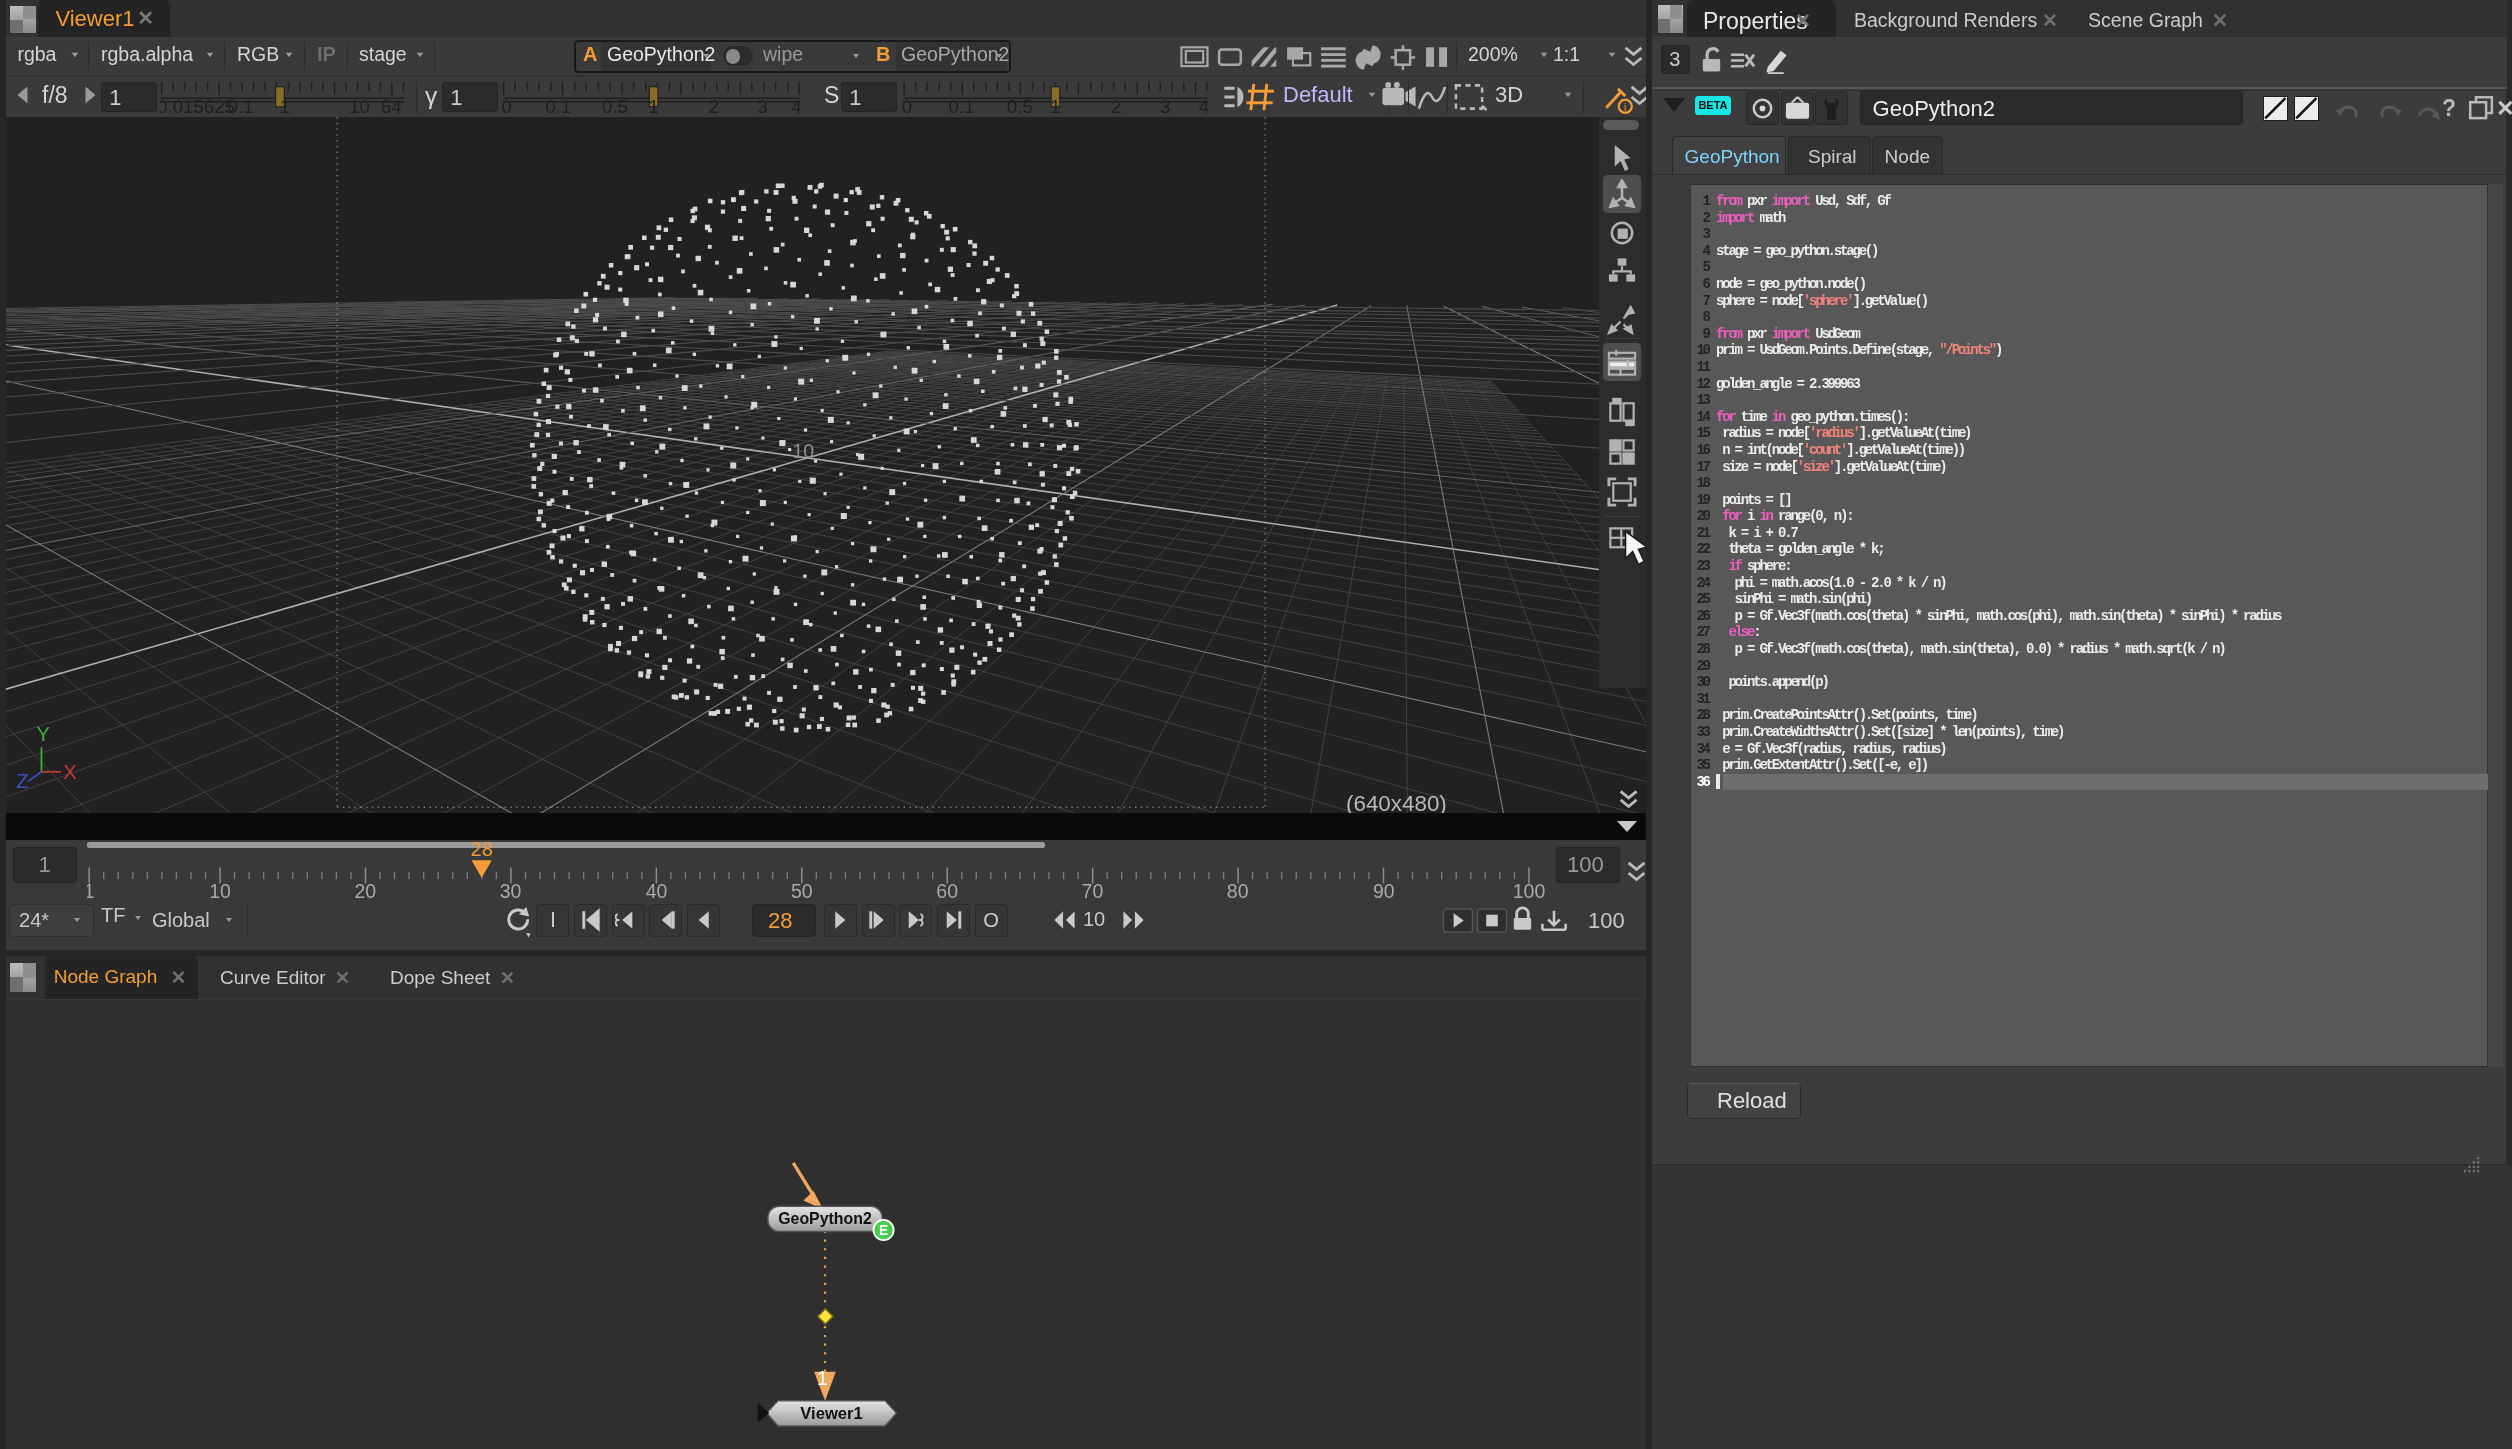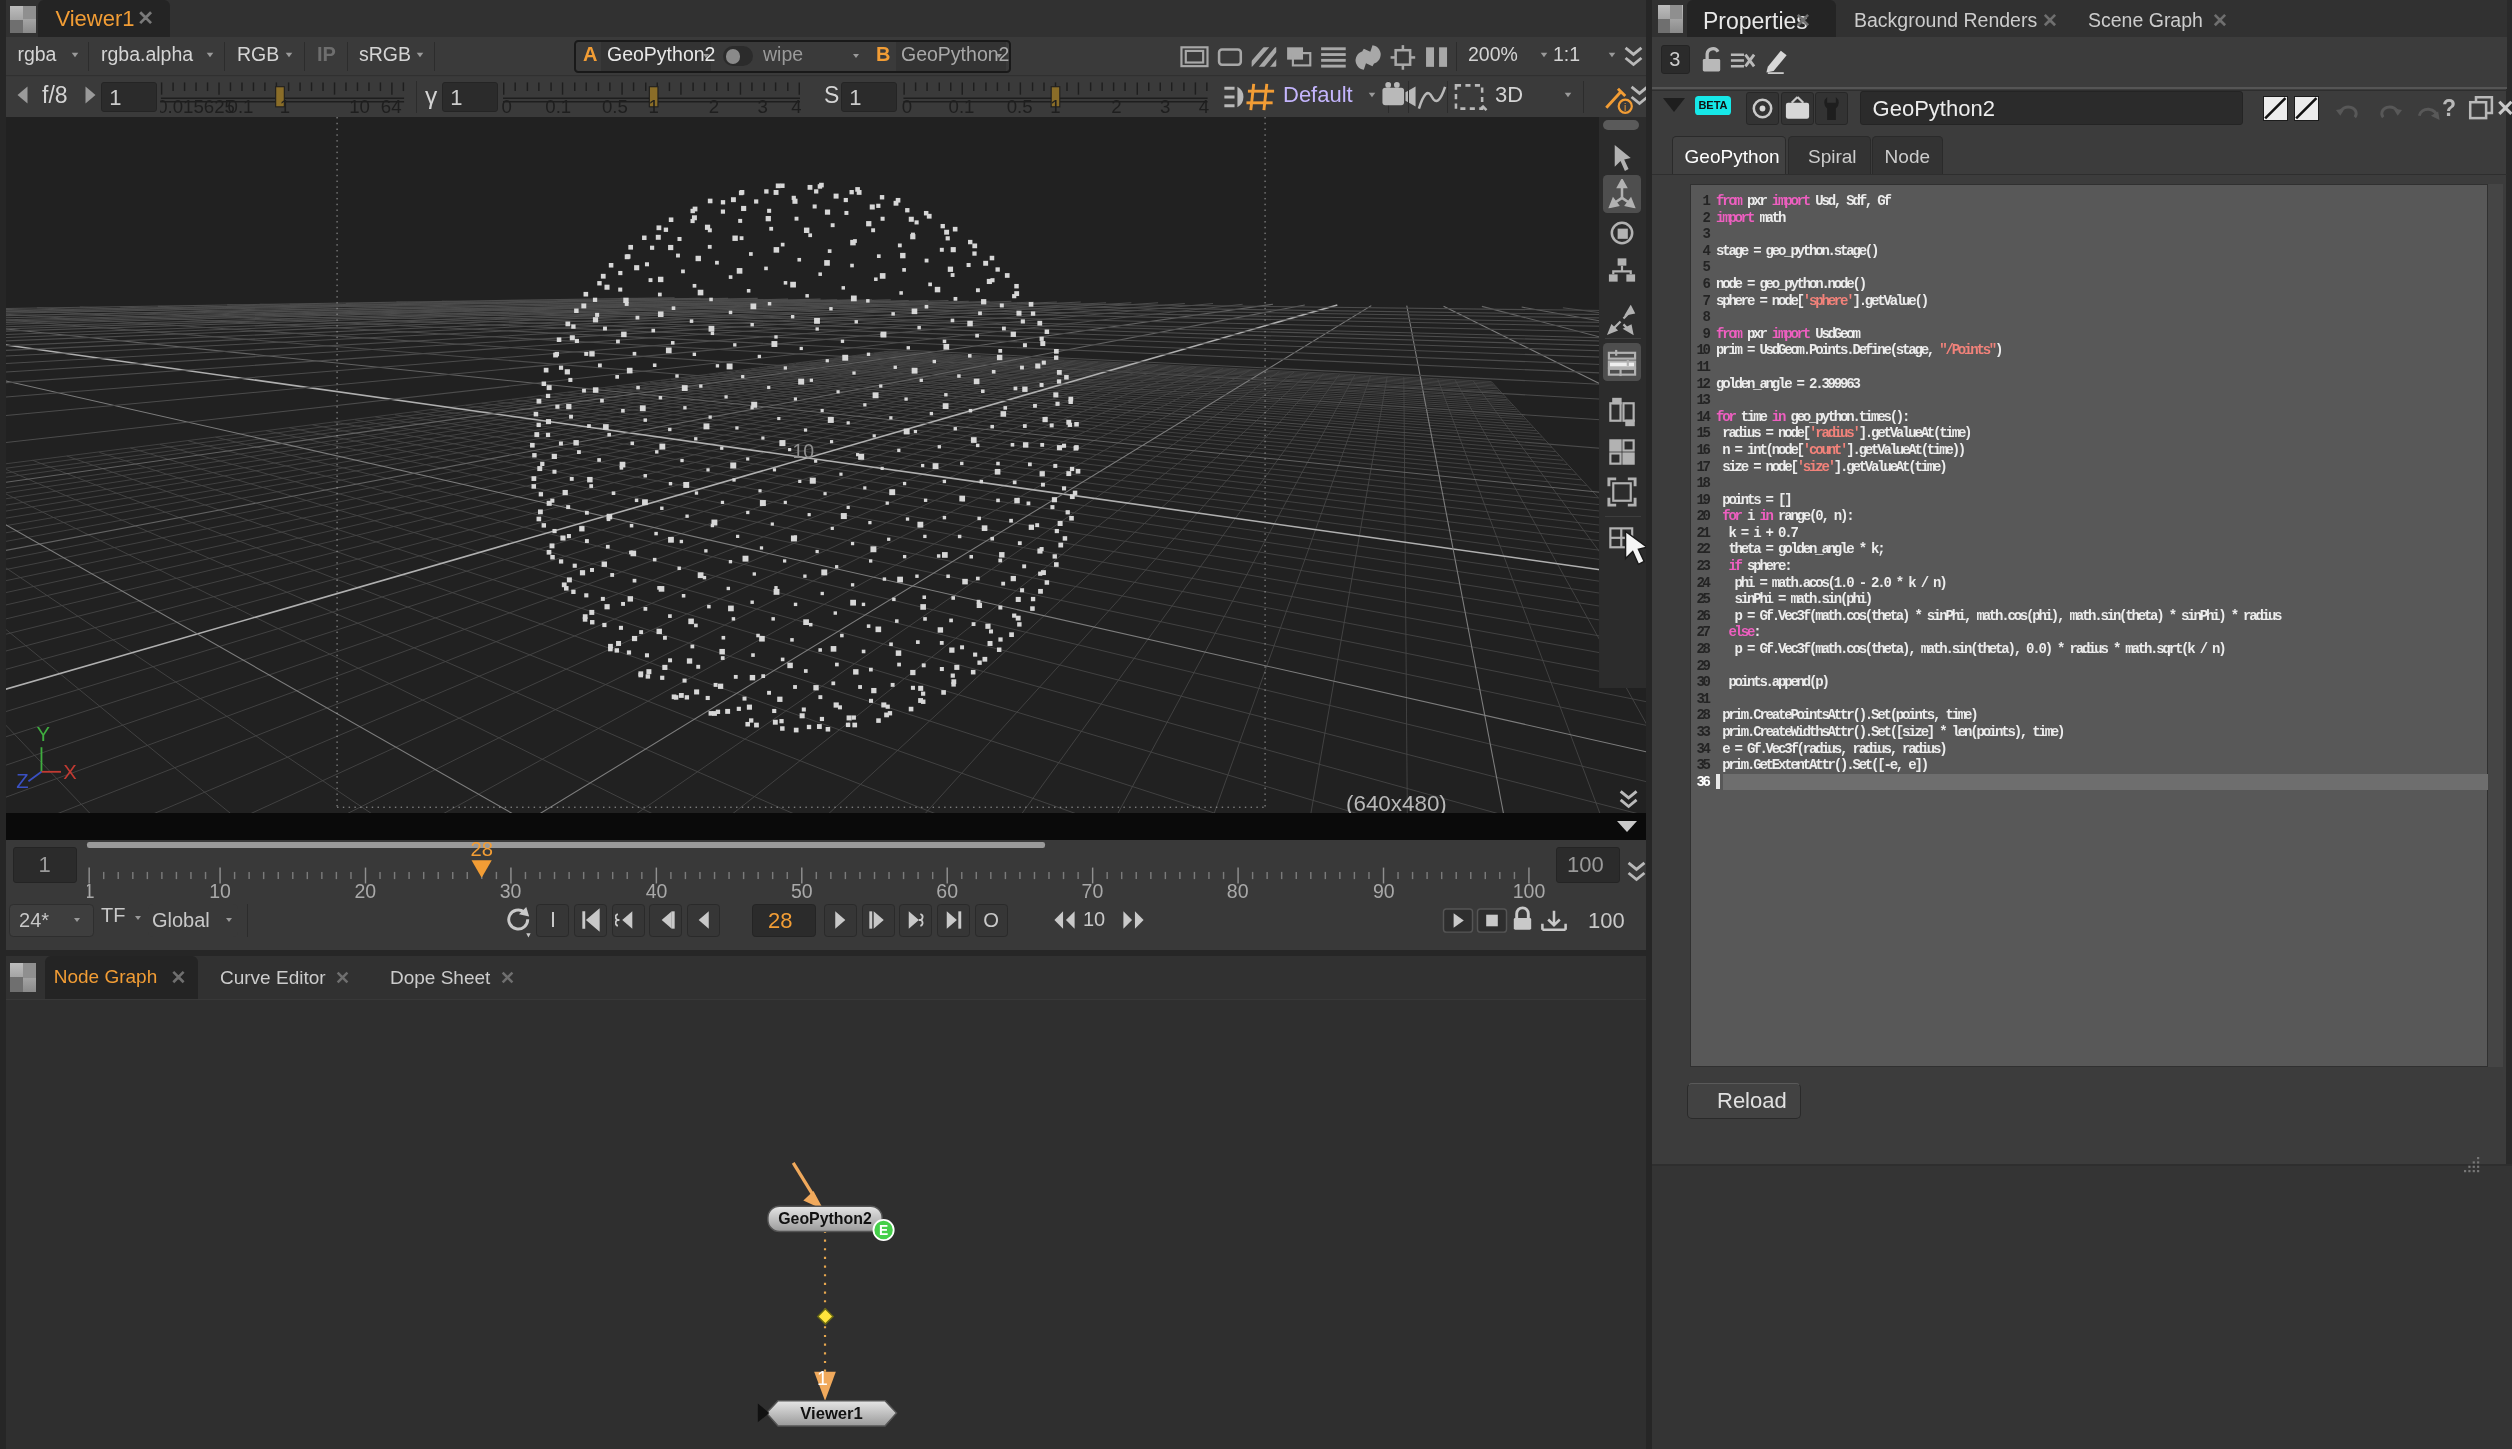--- a/index.html
+++ b/index.html
@@ -27,21 +27,21 @@
 <div class="abs ddarrow" style="left:69px;top:51px;transform:scale(.55)"></div>
 <div class="abs sep" style="left:88px;top:42px;height:29px"></div>
 <div class="abs" style="left:101px;top:43px;color:#d4d4d4;font-size:19.5px;font-weight:normal;white-space:nowrap;">rgba.alpha</div>
 <div class="abs ddarrow" style="left:204px;top:51px;transform:scale(.55)"></div>
 <div class="abs sep" style="left:224px;top:42px;height:29px"></div>
 <div class="abs" style="left:237px;top:43px;color:#d4d4d4;font-size:19.5px;font-weight:normal;white-space:nowrap;">RGB</div>
 <div class="abs ddarrow" style="left:283px;top:51px;transform:scale(.55)"></div>
 <div class="abs sep" style="left:304px;top:42px;height:29px"></div>
 <div class="abs" style="left:317px;top:43px;color:#6e6e6e;font-size:20px;font-weight:bold;white-space:nowrap;">IP</div>
 <div class="abs sep" style="left:347px;top:42px;height:29px"></div>
-<div class="abs" style="left:359px;top:43px;color:#d4d4d4;font-size:19.5px;font-weight:normal;white-space:nowrap;">sRGB</div>
+<div class="abs" style="left:359px;top:43px;color:#d4d4d4;font-size:19.5px;font-weight:normal;white-space:nowrap;">stage</div>
 <div class="abs ddarrow" style="left:414px;top:51px;transform:scale(.55)"></div>
 <div class="abs sep" style="left:434px;top:42px;height:29px"></div>
 <div class="abs" style="left:574px;top:40px;width:437px;height:33px;border:2.2px solid #191919;border-radius:4.3px;background:#3a3a3a"></div>
 <div class="abs" style="left:583px;top:43px;color:#f29d35;font-size:20px;font-weight:bold;white-space:nowrap;">A</div>
 <div class="abs" style="left:601px;top:42px;width:110px;height:29px;background:#333333"></div>
 <div class="abs" style="left:607px;top:43px;color:#e8e8e8;font-size:19.5px;font-weight:normal;white-space:nowrap;">GeoPython2</div>
 <div class="abs ddarrow" style="left:700px;top:52px;transform:scale(.5)"></div>
 <div class="abs" style="left:723px;top:46px;width:30px;height:20px;background:#2b2b2b;border-radius:10px"></div>
 <div class="abs" style="left:726px;top:49px;width:13.7px;height:14.5px;background:#8a8a8a;border-radius:7.2px"></div>
 <div class="abs" style="left:763px;top:43px;color:#9a9a9a;font-size:19.5px;font-weight:normal;white-space:nowrap;">wipe</div>
@@ -1631,21 +1631,21 @@
 <svg width="32" height="29" viewBox="0 0 44 40" style="position:absolute;left:2412px;top:94px">
       <path d="M10 30 a12 10 0 1 1 24 2" stroke="#585858" stroke-width="4" fill="none"></path>
       <path d="M38 36 L36 24 L26 30 Z" fill="#585858"></path>
     </svg>
 <div class="abs" style="left:2442px;top:95px;color:#b9b9b9;font-size:23px;font-weight:bold;white-space:nowrap;">?</div>
 <svg width="29" height="26" viewBox="0 0 40 36" style="position:absolute;left:2468px;top:95px">
       <rect x="3" y="10" width="22" height="22" fill="none" stroke="#b9b9b9" stroke-width="3.5"></rect>
       <path d="M11 10 L11 3 L33 3 L33 25 L25 25" stroke="#b9b9b9" stroke-width="3.5" fill="none"></path>
     </svg>
 <div class="abs" style="left:2496px;top:95px;color:#c9c9c9;font-size:22.4px;font-weight:bold;white-space:nowrap;">✕</div>
-<div class="abs" style="left:1672px;top:136px;width:114px;height:38px;background:#414141;border:1.4px solid #2a2a2a;border-bottom:none;border-radius:4.3px 4.3px 0 0;color:#ffffff;font-size:19px">
+<div class="abs" style="left:1672px;top:136px;width:114px;height:38px;background:#414141;border:1.4px solid #2a2a2a;border-bottom:none;border-radius:4.3px 4.3px 0 0;color:#7dd3fc;font-size:19px">
       <span style="position:absolute;left:11.6px;top:8.7px">GeoPython</span>
     </div>
 <div class="abs" style="left:1788px;top:136px;width:83px;height:38px;background:#333333;border:1.4px solid #2a2a2a;border-bottom:none;border-radius:4.3px 4.3px 0 0;color:#cccccc;font-size:19px">
       <span style="position:absolute;left:19px;top:8.7px">Spiral</span>
     </div>
 <div class="abs" style="left:1872px;top:136px;width:71px;height:38px;background:#333333;border:1.4px solid #2a2a2a;border-bottom:none;border-radius:4.3px 4.3px 0 0;color:#cccccc;font-size:19px">
       <span style="position:absolute;left:11.6px;top:8.7px">Node</span>
     </div>
 <div class="abs" style="left:1652px;top:174px;width:855px;height:1.4px;background:#2e2e2e"></div>
 <div class="abs" style="left:1690px;top:184px;width:798px;height:883px;background:#585858;border:1.4px solid #303030"></div>

